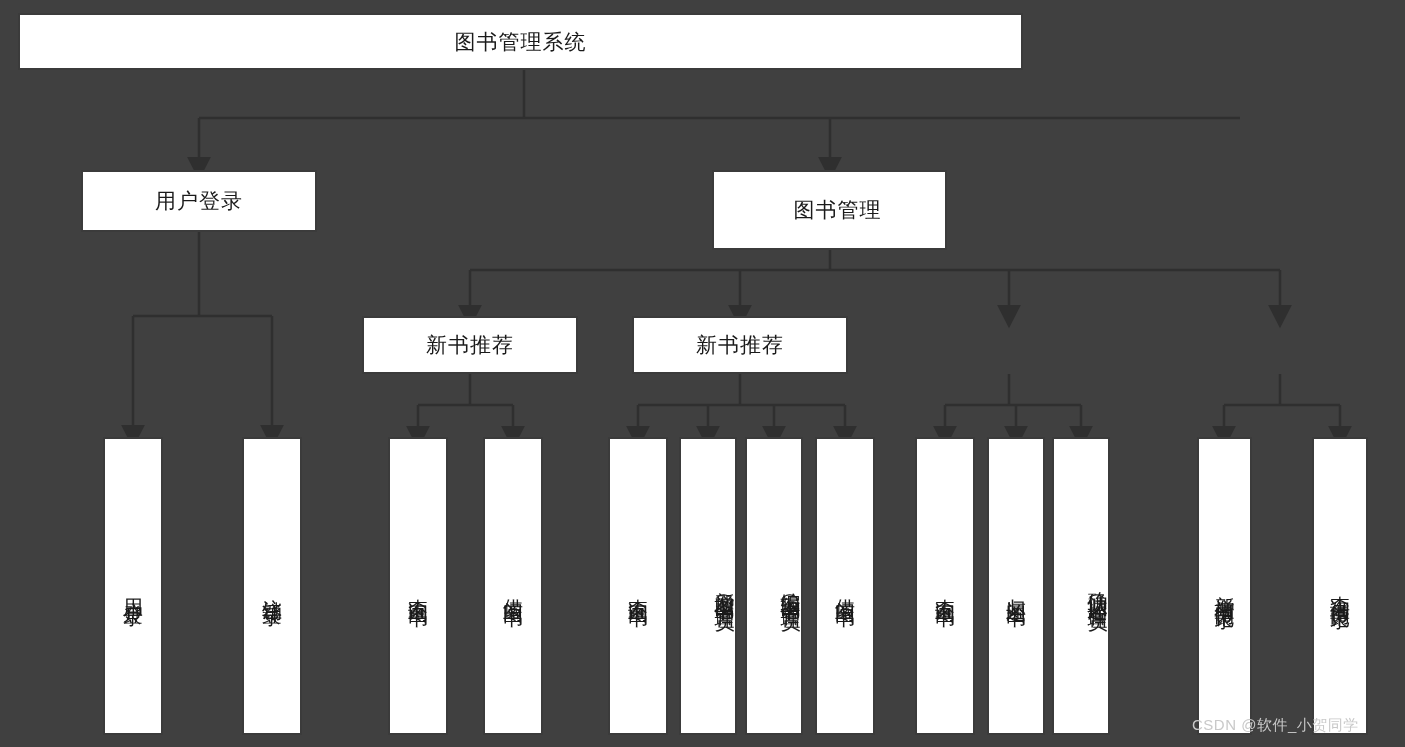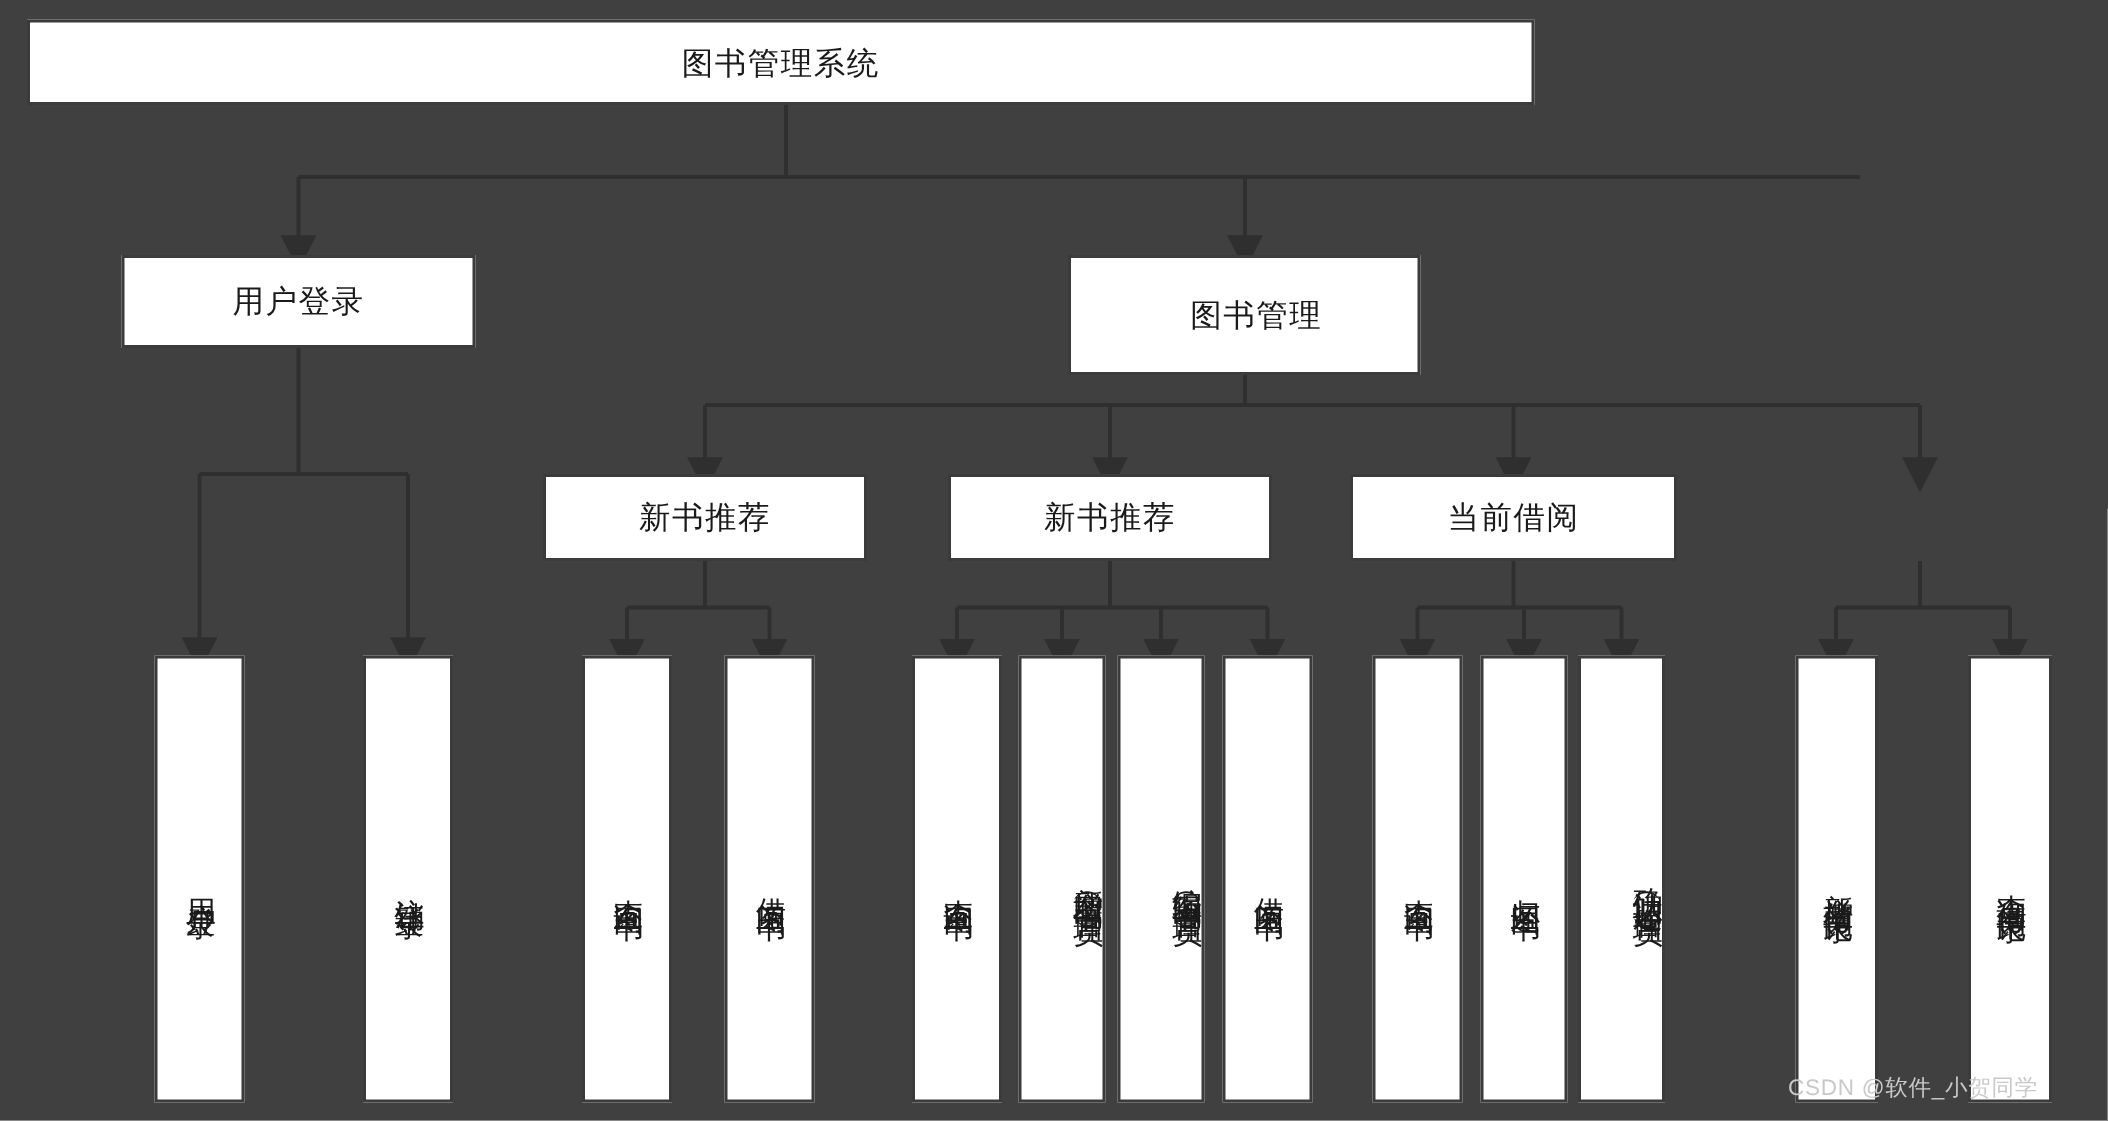--- a/index.html
+++ b/index.html
@@ -74,21 +74,20 @@
     </g>
   </svg>
 
   <div class="node h" style="left:18px;top:13px;width:1005px;height:57px;">图书管理系统</div>
 
   <div class="node h" style="left:81px;top:170px;width:236px;height:62px;">用户登录</div>
   <div class="node h" style="left:712px;top:170px;width:235px;height:80px;padding-left:16px;">图书管理</div>
 
   <div class="node h" style="left:362px;top:316px;width:216px;height:58px;">新书推荐</div>
   <div class="node h" style="left:632px;top:316px;width:216px;height:58px;">新书推荐</div>
-  <div class="node h" style="left:900px;top:316px;width:218px;height:58px;">当前借阅</div>
 
   <div class="node v mid" style="left:103px;top:437px;width:60px;height:298px;">用户登录</div>
   <div class="node v mid" style="left:242px;top:437px;width:60px;height:298px;">注销登录</div>
 
   <div class="node v mid" style="left:388px;top:437px;width:60px;height:298px;">查询图书</div>
   <div class="node v mid" style="left:483px;top:437px;width:60px;height:298px;">借阅图书</div>
 
   <div class="node v mid" style="left:608px;top:437px;width:60px;height:298px;">查询图书</div>
   <div class="node v top" style="left:679px;top:437px;width:58px;height:298px;">新增图书（管理员）</div>
   <div class="node v top" style="left:745px;top:437px;width:58px;height:298px;">编辑图书（管理员）</div>

